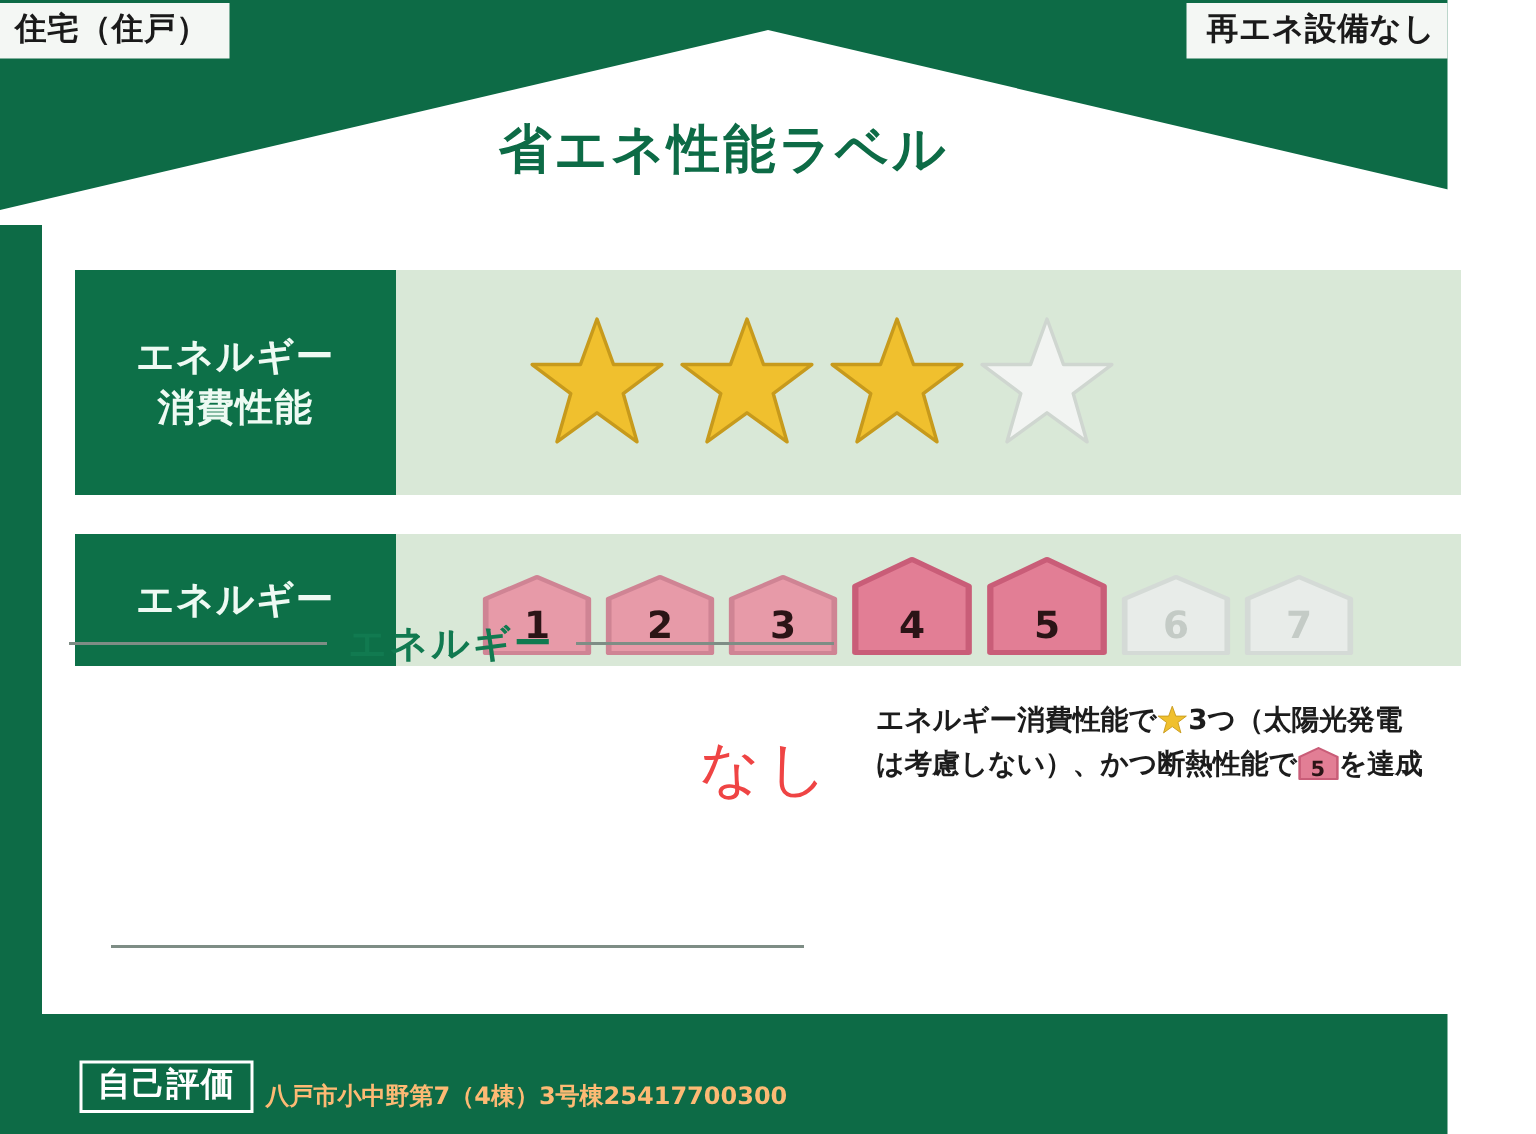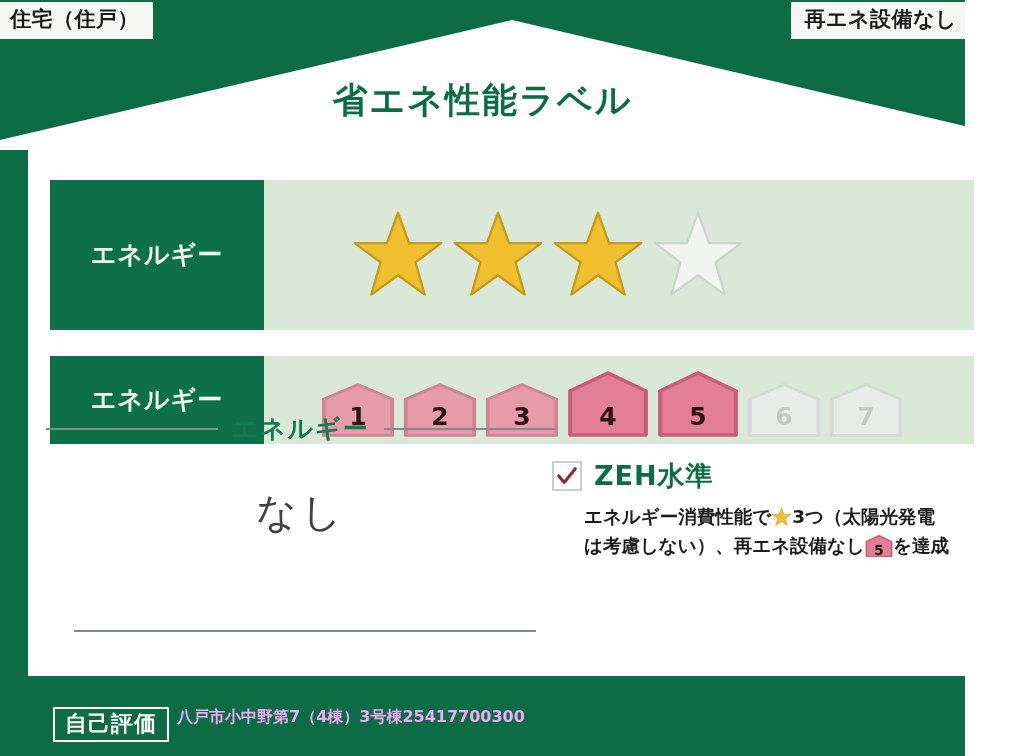--- a/index.html
+++ b/index.html
@@ -109,22 +109,22 @@
     width: 510px;
     display: flex; align-items: center; gap: 14px;
   }
   .cost-head .rule { flex: 1; height: 2px; background: #7e8d85; }
   .cost-head .cost-title {
     color: #117a50; font-size: 25px; font-weight: bold; letter-spacing: 2px;
     white-space: nowrap;
   }
   .cost-value {
     position: absolute; left: 18px; top: 345px; width: 510px;
-    text-align: center;
-    color: #404040;
+    text-align: right;
+    color: #ef4444;
     font-size: 40px; font-weight: normal; letter-spacing: 4px;
   }
   .cost-rule-bottom {
     position: absolute; left: 46px; top: 490px;
     width: 462px; height: 2px; background: #7e8d85;
   }
 
   
   .zeh-block { position: absolute; left: 524px; top: 318px; width: 420px; }
   .zeh-head { display: flex; align-items: center; gap: 12px; }
@@ -144,31 +144,31 @@
     font-size: 18.5px; font-weight: bold; color: #1c1c1c;
     line-height: 1.55; letter-spacing: 0px; margin-left: 32px;
   }
   .inline-star { display: inline-block; vertical-align: -4px; width: 21px; height: 20px; }
   .inline-house { display: inline-block; vertical-align: -5px; width: 28px; height: 22px; }
 
   
   .footer { position: absolute; left: 0; right: 0; bottom: 0; height: 80px; }
   .footer-left {
     position: absolute; left: 30px; bottom: 14px;
-    display: flex; align-items: flex-start; gap: 8px; padding-left: 23px;
+    display: flex; align-items: flex-end; gap: 8px; padding-left: 23px;
   }
   .self-eval-tag {
     border: 2px solid #ffffff;
     color: #ffffff;
     font-size: 22px; font-weight: bold; letter-spacing: 1px;
     padding: 4px 10px 5px 10px;
     line-height: 1;
   }
   .address {
-    color: #f0abfc; font-size: 16px; font-weight: bold; letter-spacing: 0px;
+    color: #fdba74; font-size: 16px; font-weight: bold; letter-spacing: 0px;
     white-space: nowrap;
   }
   .footer-right {
     position: absolute; right: 18px; bottom: 12px; text-align: right;
   }
   .eval-date { color: #ffffff; font-size: 19px; font-weight: bold; letter-spacing: 0.5px; }
   .eval-id { color: #bfe3cf; font-size: 12px; margin-top: 3px; letter-spacing: 0px; }
 </style>
 </head>
 <body>
@@ -188,20 +188,21 @@
     <div class="title-main">省エネ性能ラベル</div>
   </div>
 
   <div class="body-panel">
 
     <div class="rows">
 
       <div class="rating-row row-energy">
         <div class="row-label">
           <span>エネルギー</span>
+          <span>消費性能</span>
         </div>
         <div class="row-value">
           <div class="stars" id="stars-container">
               <span>
                 <svg class="star" viewBox="0 0 100 100" aria-hidden="true">
                   <polygon points="50,4 62,37 97,37 69,58 79,93 50,72 21,93 31,58 3,37 38,37" fill="#f0c02e" stroke="#c79a1c" stroke-width="2.5" stroke-linejoin="round"></polygon>
                 </svg>
               </span>
               <span>
                 <svg class="star" viewBox="0 0 100 100" aria-hidden="true">
@@ -279,32 +280,24 @@
     <div class="cost-head">
       <div class="rule"></div>
       <div class="cost-title">エネルギー</div>
       <div class="rule"></div>
     </div>
 
     <div class="cost-value">なし</div>
     <div class="cost-rule-bottom"></div>
 
     <div class="zeh-block">
-      <div class="zeh-head">
-        <div class="zeh-check">
-          <svg viewBox="0 0 24 24" aria-hidden="true">
-            <path d="M3 12 L9 19 L21 4" fill="none" stroke="#8c2b2b" stroke-width="3.4" stroke-linecap="round" stroke-linejoin="round"></path>
-          </svg>
-        </div>
-        <div class="zeh-title">ZEH水準</div>
-      </div>
       <div class="zeh-desc">
         <span>エネルギー消費性能で</span><span class="inline-star" id="inline-star"><svg viewBox="0 0 100 100" style="width:21px;height:20px;display:block;" aria-hidden="true">
               <polygon points="50,4 62,37 97,37 69,58 79,93 50,72 21,93 31,58 3,37 38,37" fill="#f0c02e" stroke="#c79a1c" stroke-width="3"></polygon>
-            </svg></span><span>3つ（太陽光発電</span><br><span>は考慮しない）、再エネ設備なし</span><span class="inline-house" id="inline-house"><span style="position:relative;display:inline-block;width:28px;height:22px;"><svg viewBox="0 0 100 100" preserveAspectRatio="none" style="width:28px;height:22px;display:block;" aria-hidden="true">
+            </svg></span><span>3つ（太陽光発電</span><br><span>は考慮しない）、かつ断熱性能で</span><span class="inline-house" id="inline-house"><span style="position:relative;display:inline-block;width:28px;height:22px;"><svg viewBox="0 0 100 100" preserveAspectRatio="none" style="width:28px;height:22px;display:block;" aria-hidden="true">
                 <polygon points="50,3 95,30 95,97 5,97 5,30" fill="#e27e95" stroke="#c95d78" stroke-width="6" stroke-linejoin="round"></polygon>
               </svg><span style="position:absolute;left:0;right:0;bottom:0px;text-align:center;font-size:14px;font-weight:bold;color:#2b1416;line-height:1;">5</span></span></span><span>を達成</span>
       </div>
     </div>
 
   </div>
 
   <div class="footer">
     <div class="footer-left">
       <div class="self-eval-tag">自己評価</div>

